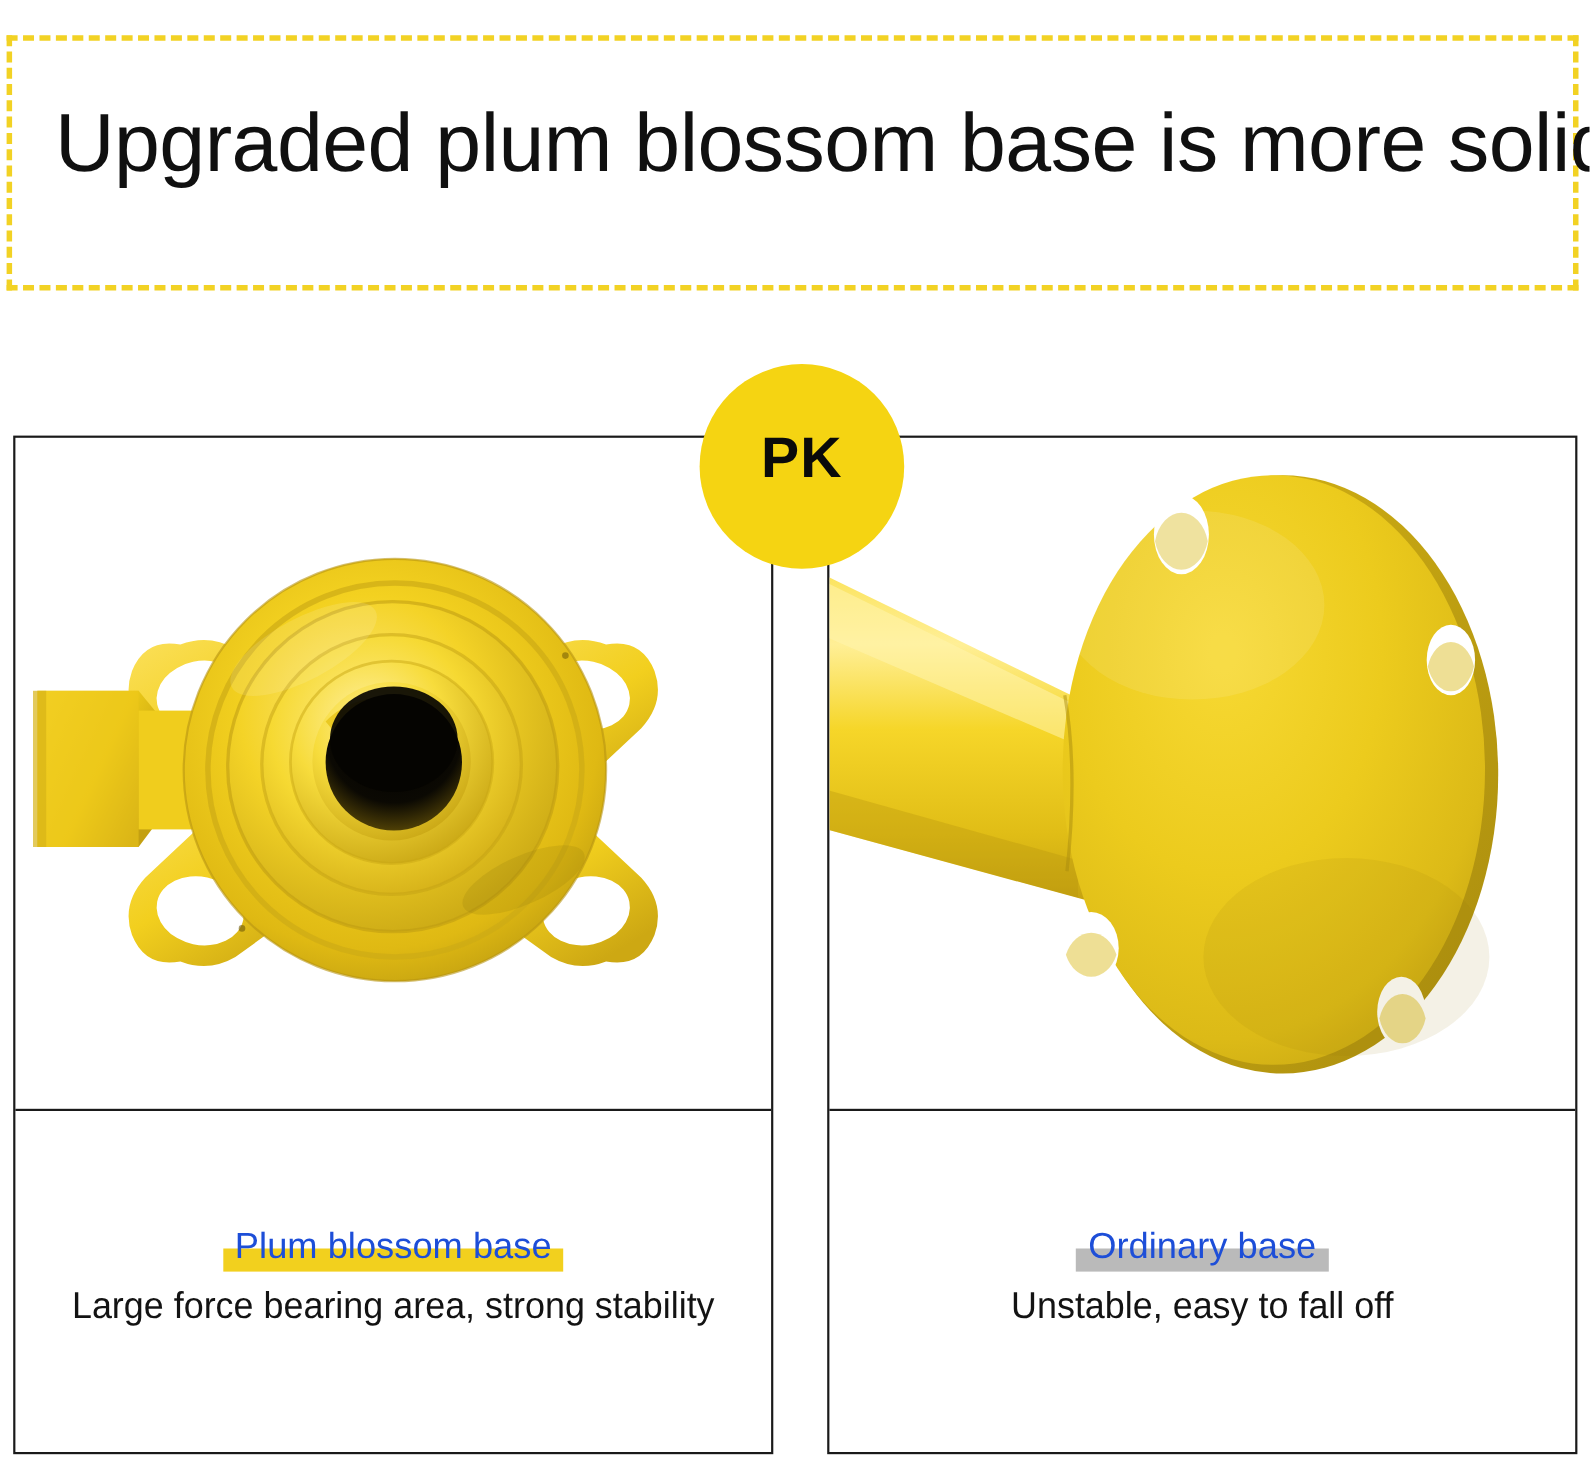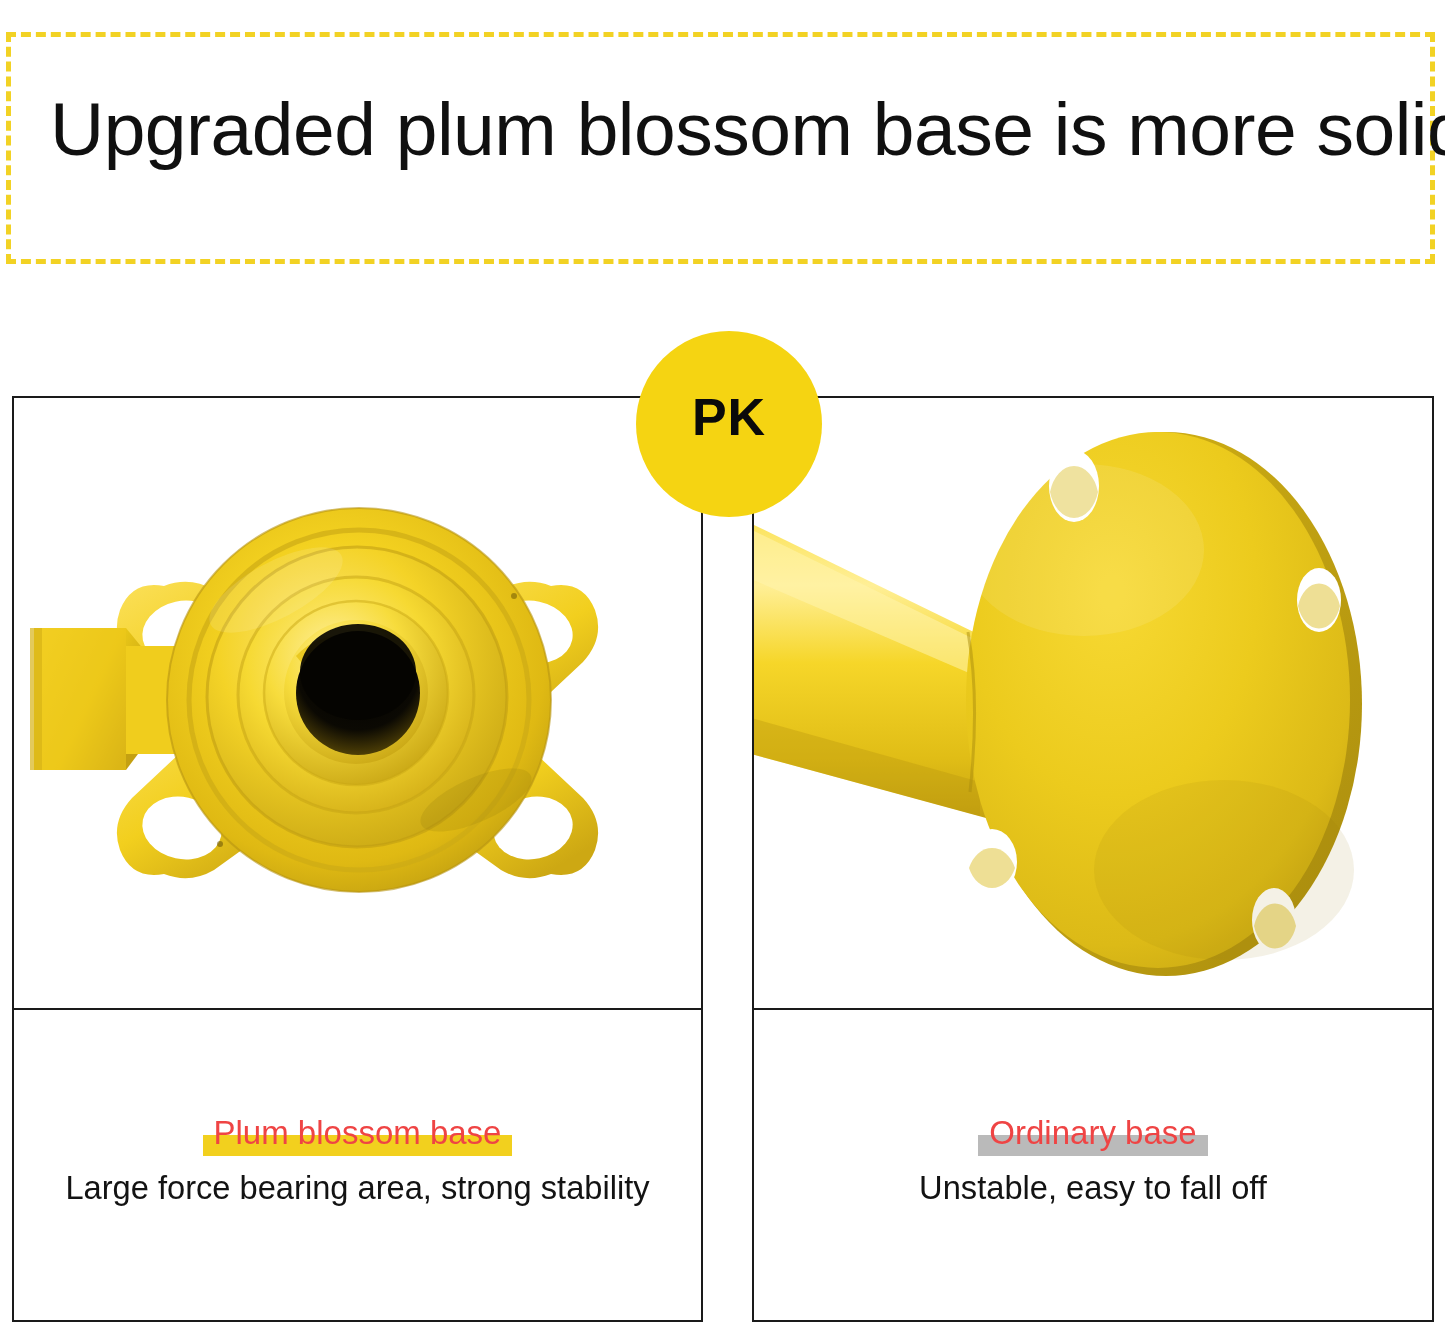--- a/index.html
+++ b/index.html
@@ -77,21 +77,21 @@
     left: 0; right: 0;
     top: 104px;
     height: 48px;
     text-align: center;
   }
   .cap-head {
     position: relative;
     display: inline-block;
     font-size: 33px;
     line-height: 38px;
-    color: #ef4444;
+    color: #1d4ed8;
     padding: 0 11px;
     white-space: nowrap;
   }
   .cap-head .hl {
     position: absolute;
     left: 0; right: 0;
     bottom: -4px;
     height: 21px;
     z-index: 0;
   }

